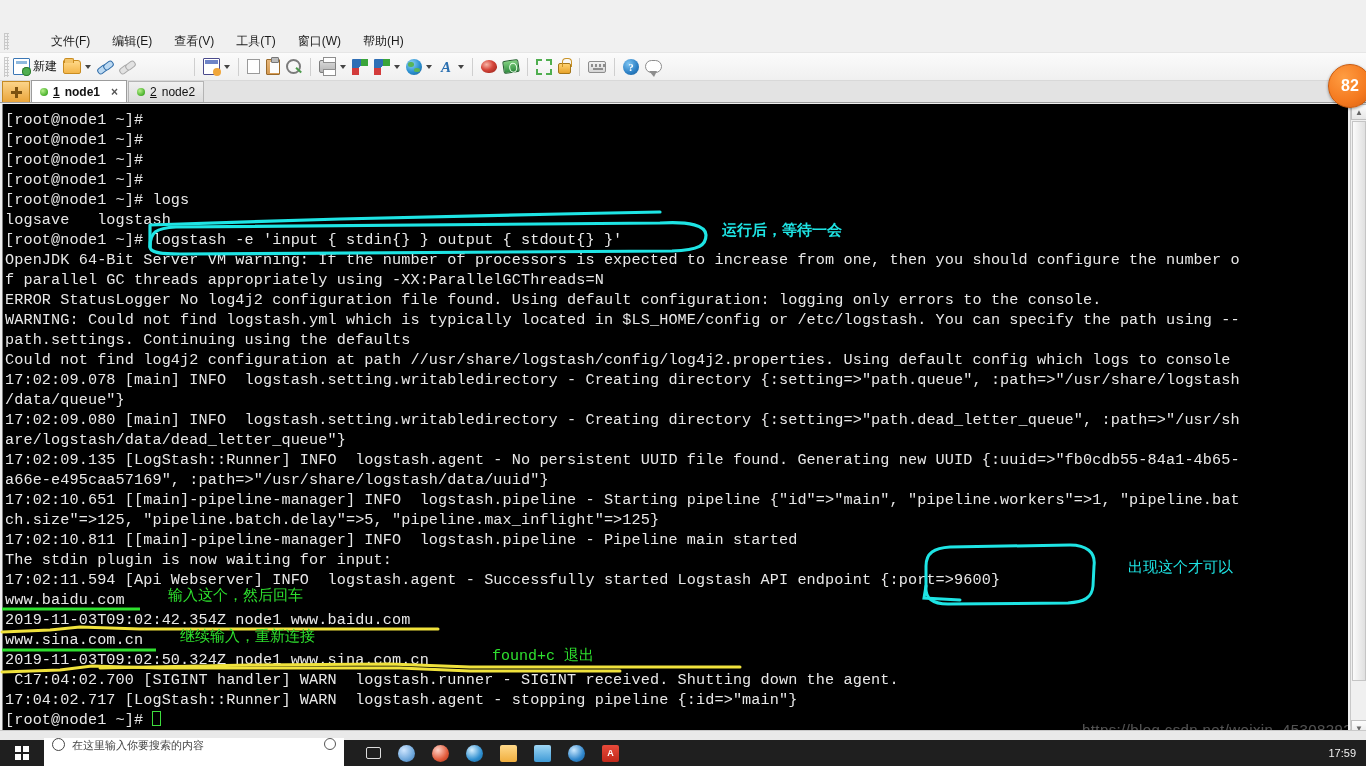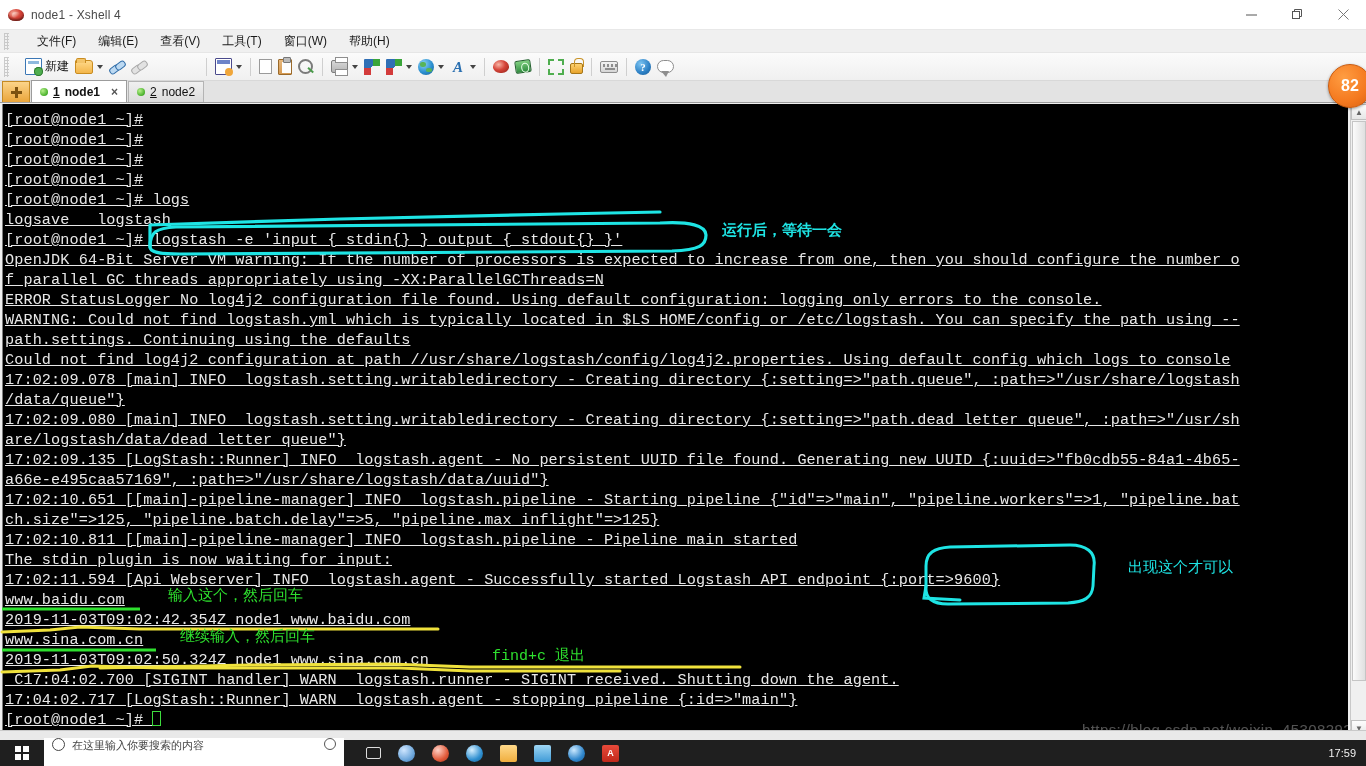--- a/index.html
+++ b/index.html
@@ -47,41 +47,41 @@
     width: 46px; height: 30px; display: flex; align-items: center; justify-content: center;
     color: #666;
   }
   .win-btn svg { display: block; }
 
   
   .menubar {
     position: absolute; left: 0; top: 30px; width: 1366px; height: 23px;
     background: #f0f0f0;
     display: flex; align-items: center;
-    padding-left: 26px;
+    padding-left: 40px;
     border-bottom: 1px solid #e6e6e6;
   }
   .menubar::before {
     content: ""; position: absolute; left: 4px; top: 3px; width: 5px; height: 17px;
     background:
       repeating-linear-gradient(to bottom, #b9b9b9 0 1px, transparent 1px 3px),
       repeating-linear-gradient(to right, #b9b9b9 0 1px, transparent 1px 3px);
     opacity: .7;
   }
   .menu-item {
     font-size: 12px; color: #1a1a1a; padding: 2px 11px; white-space: nowrap;
   }
 
   
   .toolbar {
     position: absolute; left: 0; top: 53px; width: 1366px; height: 28px;
     background: linear-gradient(to bottom, #fbfbfb 0%, #f0f0f0 100%);
     border-bottom: 1px solid #d8d8d8;
     display: flex; align-items: center;
-    padding-left: 22px;
+    padding-left: 10px;
   }
   .toolbar::before {
     content: ""; position: absolute; left: 4px; top: 4px; width: 5px; height: 20px;
     background:
       repeating-linear-gradient(to bottom, #b9b9b9 0 1px, transparent 1px 3px),
       repeating-linear-gradient(to right, #b9b9b9 0 1px, transparent 1px 3px);
     opacity: .7;
   }
   .tb {
     height: 24px; display: flex; align-items: center; gap: 3px;
@@ -208,21 +208,20 @@
   }
   .term-text {
     position: relative;
     font-family: "Liberation Mono", "DejaVu Sans Mono", monospace;
     font-size: 15.2px;
     line-height: 20px;
     color: #e8e8e8;
     padding: 6px 0 0 2px;
     white-space: pre;
     letter-spacing: 0.1px;
-    text-decoration: underline;
   }
   .term-line { height: 20px; }
 
   
   .term-scroll {
     position: absolute; right: 0; top: 104px; width: 16px; height: 632px;
     background: #f0f0f0; border-left: 1px solid #c9c9c9;
   }
   .term-scroll .up, .term-scroll .down {
     width: 16px; height: 16px; background: linear-gradient(#fdfdfd,#e6e6e6);
@@ -305,45 +304,20 @@
   .tb-time {
     margin-left: auto; color: #f0f0f0; font-size: 11px; padding-right: 10px;
     display: flex; flex-direction: column; align-items: flex-end; line-height: 12px;
   }
 </style>
 </head>
 <body>
 
 <div class="app">
 
-  <div class="titlebar">
-    <div class="title-icon">
-        <span class="shell"></span>
-      </div>
-    <div class="title-text">node1 - Xshell 4</div>
-    <div class="win-btns">
-      <div class="win-btn">
-        <svg width="11" height="11" viewBox="0 0 11 11">
-            <line x1="0" y1="6" x2="11" y2="6" stroke="#555" stroke-width="1"></line>
-          </svg>
-      </div>
-      <div class="win-btn">
-        <svg width="11" height="11" viewBox="0 0 11 11">
-          <rect x="0.5" y="2.5" width="7" height="7" fill="none" stroke="#555" stroke-width="1"></rect>
-          <polyline points="2.5,2.5 2.5,0.5 9.5,0.5 9.5,7.5 7.5,7.5" fill="none" stroke="#555" stroke-width="1"></polyline>
-        </svg>
-      </div>
-      <div class="win-btn">
-        <svg width="11" height="11" viewBox="0 0 11 11">
-          <line x1="0.5" y1="0.5" x2="10.5" y2="10.5" stroke="#777" stroke-width="1"></line>
-          <line x1="10.5" y1="0.5" x2="0.5" y2="10.5" stroke="#777" stroke-width="1"></line>
-        </svg>
-      </div>
-    </div>
-  </div>
 
   <div class="menubar">
     <div class="menu-item">文件(F)</div>
     <div class="menu-item">编辑(E)</div>
     <div class="menu-item">查看(V)</div>
     <div class="menu-item">工具(T)</div>
     <div class="menu-item">窗口(W)</div>
     <div class="menu-item">帮助(H)</div>
   </div>
 
@@ -476,22 +450,22 @@
 
     <path d="M2,632 L50,630 L80,627 L140,629 L438,629" fill="none" stroke="#f0e23c" stroke-width="3" stroke-linecap="round"></path>
     <path d="M2,672 L60,670 L92,666 L160,668 L400,668 L470,671 L620,671" fill="none" stroke="#f0e23c" stroke-width="3" stroke-linecap="round"></path>
     <path d="M100,668 L250,665 L390,664 L470,667 L740,667" fill="none" stroke="#f0e23c" stroke-width="3" stroke-linecap="round"></path>
   </svg>
 
   <div class="overlay">
     <div class="anno cyan" style="left:722px; top:221px;font-weight:bold;">运行后，等待一会</div>
     <div class="anno cyan" style="left:1128px; top:558px;font-family:Liberation Mono, monospace;">出现这个才可以</div>
     <div class="anno green" style="left:168px; top:586px;">输入这个，然后回车</div>
-    <div class="anno green" style="left:180px; top:627px;">继续输入，然后回车</div>
-    <div class="anno green" style="left:492px; top:646px; font-family:'Liberation Mono', monospace;">find+c 退出</div>
+    <div class="anno green" style="left:180px; top:627px;">继续输入，重新连接</div>
+    <div class="anno green" style="left:492px; top:646px; font-family:'Liberation Mono', monospace;">found+c 退出</div>
   </div>
 
   <div class="badge">82</div>
 
   <div class="watermark">https://blog.csdn.net/weixin_45308292</div>
 
   <div class="statusstrip"></div>
 
   <div class="taskbar">
     <div class="tb-start">

